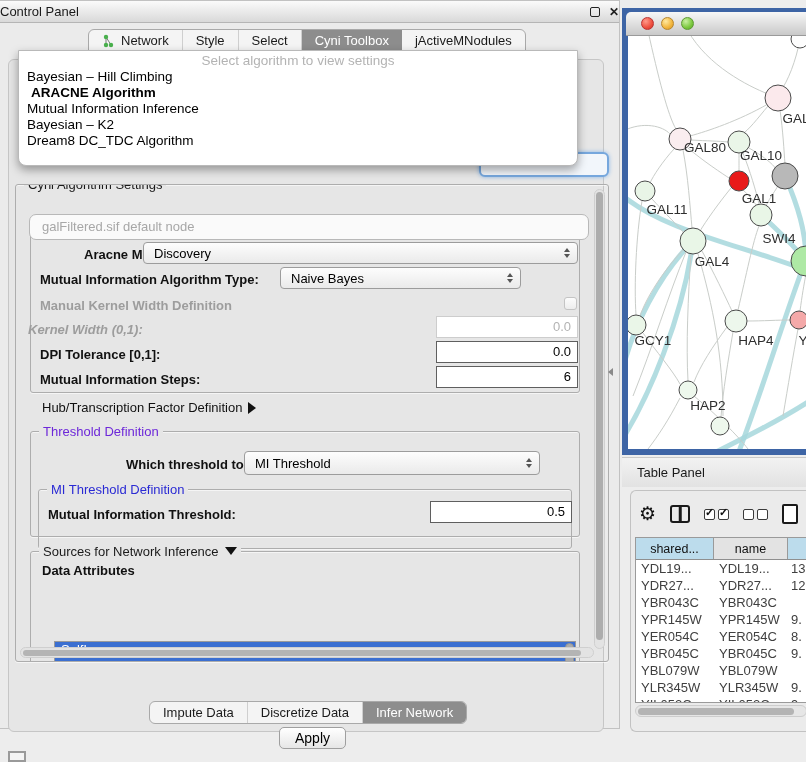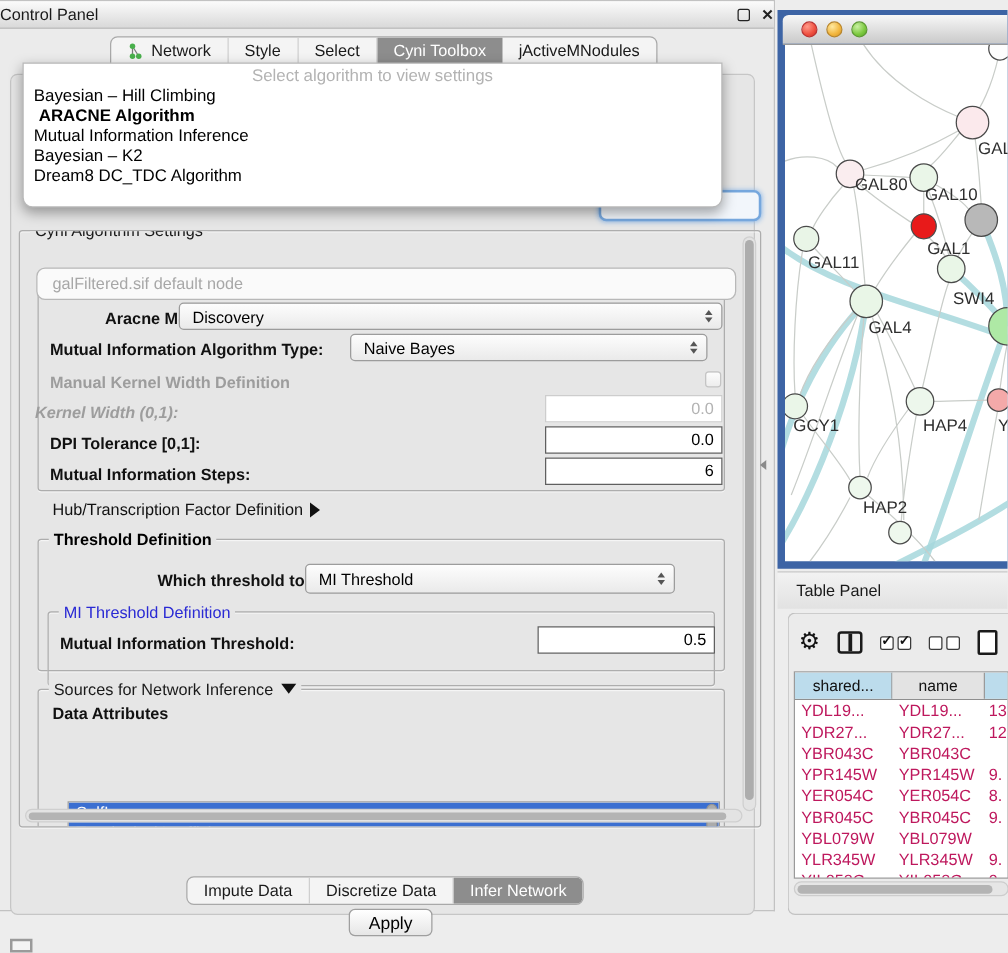--- a/index.html
+++ b/index.html
@@ -46,21 +46,21 @@
   #focus-combo { left:470px; top:92px; width:130px; height:25px; background:#f2f6fb;
     border:2px solid #76a7dd; border-radius:6px; box-shadow:0 0 4px #8db8e8; z-index:4; }
 
   
   #settings-group { left:6px; top:124px; width:594px; height:478px; }
   .groupbox { position:absolute; border:1px solid #adadad; border-radius:3px;
     box-shadow:inset 0 1px 0 rgba(255,255,255,.6), 0 1px 0 rgba(255,255,255,.6); }
   .legend { position:absolute; top:-8px; left:8px; background:#e6e6e6; padding:0 4px;
     font-size:13px; color:#1a1a1a; white-space:nowrap; }
   .legend.blue { color:#2a2ad4; }
-  .legend.green { color:#000000;font-weight:bold; }
+  .legend.green { color:#6d28d9; }
 
   .flabel { position:absolute; font-size:13px; color:#111; font-weight:bold; white-space:nowrap; }
   .flabel.dis { color:#9d9d9d; }
   .flabel.reg { font-weight:normal; }
 
   .combo { position:absolute; background:linear-gradient(#fdfdfd,#eaeaea);
     border:1px solid #9c9c9c; border-radius:4px; font-size:13px; color:#000;
     display:flex; align-items:center; padding-left:10px; }
   .combo .spin { margin-left:auto; margin-right:7px; display:flex; flex-direction:column; gap:2px; }
   .combo .up { width:0; height:0; border-left:3.5px solid transparent; border-right:3.5px solid transparent; border-bottom:4px solid #555; }
@@ -126,21 +126,21 @@
 
   #tp-table { position:absolute; left:4px; top:46px; width:172px; height:166px;
     background:#fff; border:1px solid #9a9a9a; overflow:hidden; }
   #tp-header { display:flex; height:22px; border-bottom:1px solid #8f8f8f; }
   .th { font-size:12.5px; color:#111; text-align:center; line-height:22px;
     border-right:1px solid #9a9a9a; overflow:hidden; white-space:nowrap; }
   .th.c0 { width:78px; background:#bcdcec; }
   .th.c1 { width:74px; background:#e3e3e3; }
   .th.c2 { flex:1; background:#bcdcec; border-right:none; }
   .tr { display:flex; height:17px; }
-  .td { font-size:13px; color:#be185d; line-height:17px; white-space:nowrap; overflow:hidden; }
+  .td { font-size:13px; color:#404040; line-height:17px; white-space:nowrap; overflow:hidden; }
   .td.c0 { width:78px; padding-left:5px; }
   .td.c1 { width:74px; padding-left:5px; }
   .td.c2 { flex:1; padding-left:3px; }
 
   #tp-hscroll { position:absolute; left:4px; top:214px; width:172px; height:12px;
     background:#e6e6e6; border:1px solid #cdcdcd; border-radius:6px; }
   #tp-hscroll .hthumb { left:2px; top:1.5px; width:156px; height:7px; }
 
   #split-handle { left:608px; top:368px; width:0; height:0;
     border-top:4px solid transparent; border-bottom:4px solid transparent; border-right:5px solid #8a8a8a; }
@@ -203,21 +203,21 @@
       </div>
       <span class="flabel" style="left:24px; top:62px;margin-left:44px;">Aracne Mode:</span>
       <div class="combo" style="left:127px; top:57px; width:435px; height:22px;">
         <span>Discovery</span>
         <span class="spin">
             <span class="up"></span>
             <span class="dn"></span>
           </span>
       </div>
       <span class="flabel" style="left:24px; top:87px;">Mutual Information Algorithm Type:</span>
-      <div class="combo" style="left:264px; top:82px; width:286px; height:22px;justify-content:flex-end;">
+      <div class="combo" style="left:264px; top:82px; width:241px; height:22px;justify-content:flex-end;">
         <span>Naive Bayes</span>
         <span class="spin">
             <span class="up"></span>
             <span class="dn"></span>
           </span>
       </div>
 
       <span class="flabel dis" style="left:24px; top:113px;">Manual Kernel Width Definition</span>
       <span class="checkbox" style="left:548px; top:112px;"></span>
 

